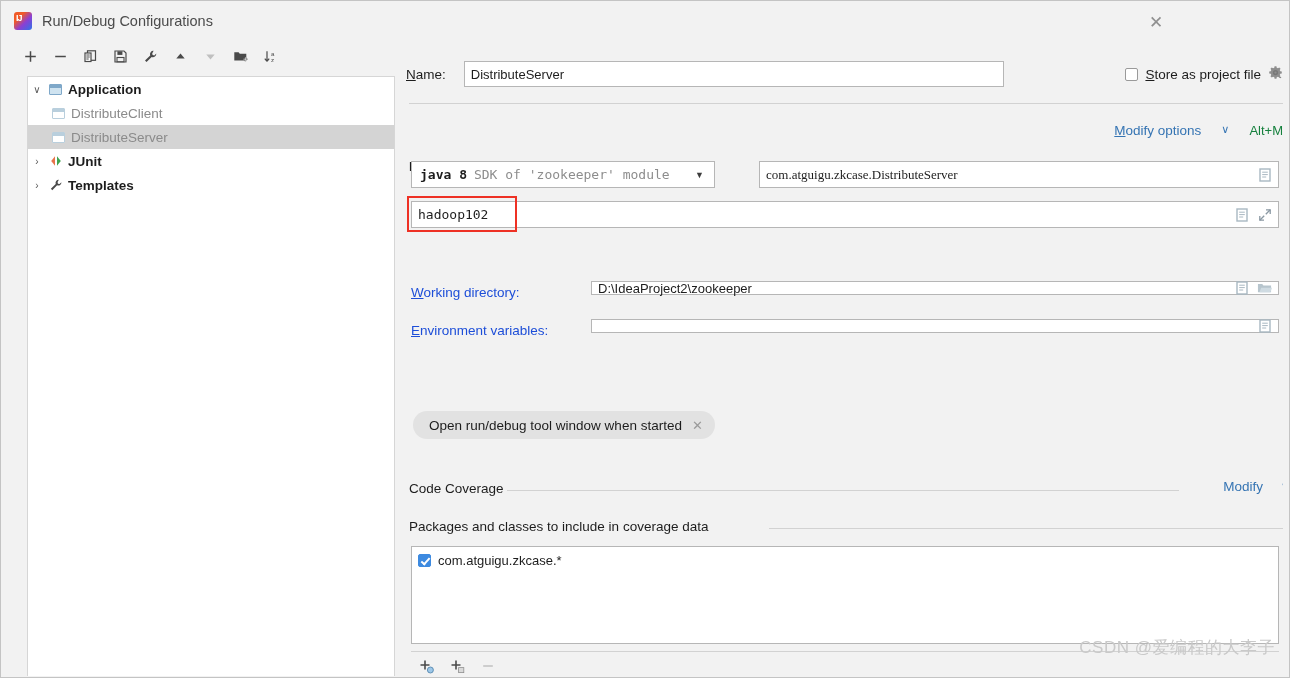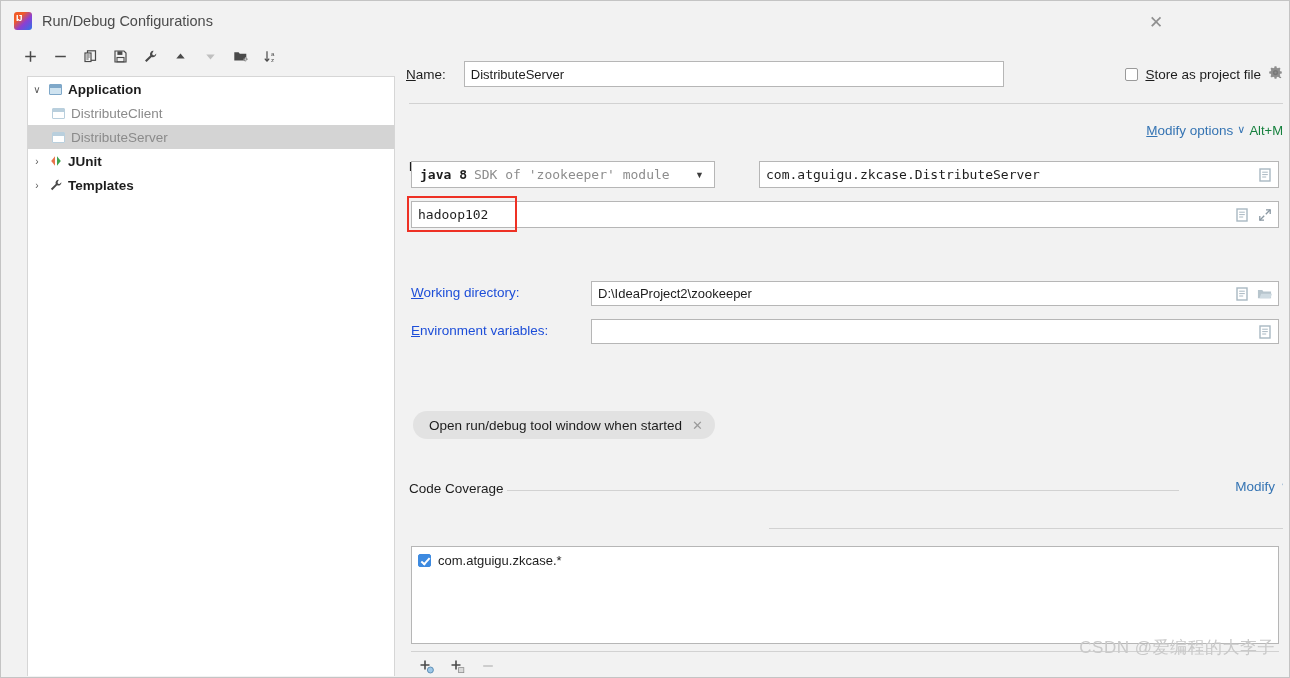--- a/index.html
+++ b/index.html
@@ -293,21 +293,21 @@
   .row-label {
     position: absolute;
     left: 10px; top: 4px;
     font-size: 13.5px;
     color: #1d4ed8;
   }
   .row-field {
     position: absolute;
     left: 190px;
     width: 688px;
-    height: 25px;
+    height: 14px;
   }
   .env-hint {
     position: absolute;
     left: 192px; top: 312px;
     font-size: 13px;
     color: #8d8d8d;
   }
   .chip {
     position: absolute;
     left: 12px; top: 370px;
@@ -502,34 +502,34 @@
           <path d="M8 5.2A2.8 2.8 0 1 0 8 10.8 2.8 2.8 0 0 0 8 5.2zm0 1.6a1.2 1.2 0 1 1 0 2.4 1.2 1.2 0 0 1 0-2.4z" fill="#787878"></path>
           <path d="M7 1.3h2l.3 1.6 1.3.6 1.4-.9 1.4 1.4-.9 1.4.6 1.3 1.6.3v2l-1.6.3-.6 1.3.9 1.4-1.4 1.4-1.4-.9-1.3.6-.3 1.6H7l-.3-1.6-1.3-.6-1.4.9-1.4-1.4.9-1.4-.6-1.3L1.3 9V7l1.6-.3.6-1.3-.9-1.4 1.4-1.4 1.4.9 1.3-.6z" fill="#787878" fill-opacity="0.82"></path>
           <path d="M11.6 12.7l1.4 1.5 1.4-1.5z" fill="#787878"></path>
         </svg>
       </span>
     </div>
 
     <div class="sep-line" style="left:8px; top:62px; width:874px;"></div>
 
     <div class="section-title" style="left:8px; top:82px;margin-top:36px;">Build and run</div>
-    <div style="position:absolute; right:8px; top:82px; display:flex; align-items:flex-start; gap:4px;">
+    <div style="position:absolute; right:8px; top:82px; display:flex; align-items:flex-start; gap:20px;">
       <span class="link"><span class="u">M</span>odify options</span>
       <span class="link" style="font-size:11px;">∨</span>
       <span class="gray-hint">Alt+M</span>
     </div>
 
     <div class="combo">
       <span class="mono" style="font-size:13px; font-weight:bold; color:#1d1d1d;">java 8</span>
       <span class="mono" style="font-size:13px; color:#8d8d8d; margin-left:7px;">SDK of 'zookeeper' module</span>
       <span class="arrow">▼</span>
     </div>
 
     <div class="field mainclass">
-      <span class="mono" style="font-size:13px;">com.atguigu.zkcase.DistributeServer</span>
+      <span class="mono" style="font-size:13px;font-family:Liberation Serif, serif;">com.atguigu.zkcase.DistributeServer</span>
       <span class="fld-icons">
         <span class="fld-icon">
           <svg width="12" height="14" viewBox="0 0 12 14">
               <rect x="1" y="1" width="10" height="12" fill="#ffffff" stroke="#a9b8c2" stroke-width="1.4"></rect>
               <path d="M3.2 4.2h5.6M3.2 6.6h5.6M3.2 9h4" stroke="#a9b8c2" stroke-width="1"></path>
             </svg>
         </span>
       </span>
     </div>
 
@@ -591,27 +591,28 @@
     </div>
 
     <div class="chip">
       <span>Open run/debug tool window when started</span>
       <span class="x">✕</span>
     </div>
 
     <div class="cov-header">
       <span class="section-title normal" style="left:0; top:0;">Code Coverage</span>
       <div class="sep-line" style="left:98px; top:9px; width:672px;"></div>
-      <span style="position:absolute; right:0; top:-2px; display:flex; align-items:center; gap:6px;">
+      <span style="position:absolute; right:0; top:-2px; display:flex; align-items:center; gap:18px;">
         <span class="link">Modify</span>
         <span class="link" style="font-size:11px;">∨</span>
       </span>
     </div>
 
     <div class="pkg-header">
+      <span class="section-title normal" style="left:0; top:0;">Packages and classes to include in coverage data</span>
       <div class="sep-line" style="left:360px; top:9px; width:518px;"></div>
     </div>
 
     <div class="cov-list">
       <div class="cov-item">
         <span class="cbox checked"></span>
         <span>com.atguigu.zkcase.*</span>
       </div>
     </div>
 

